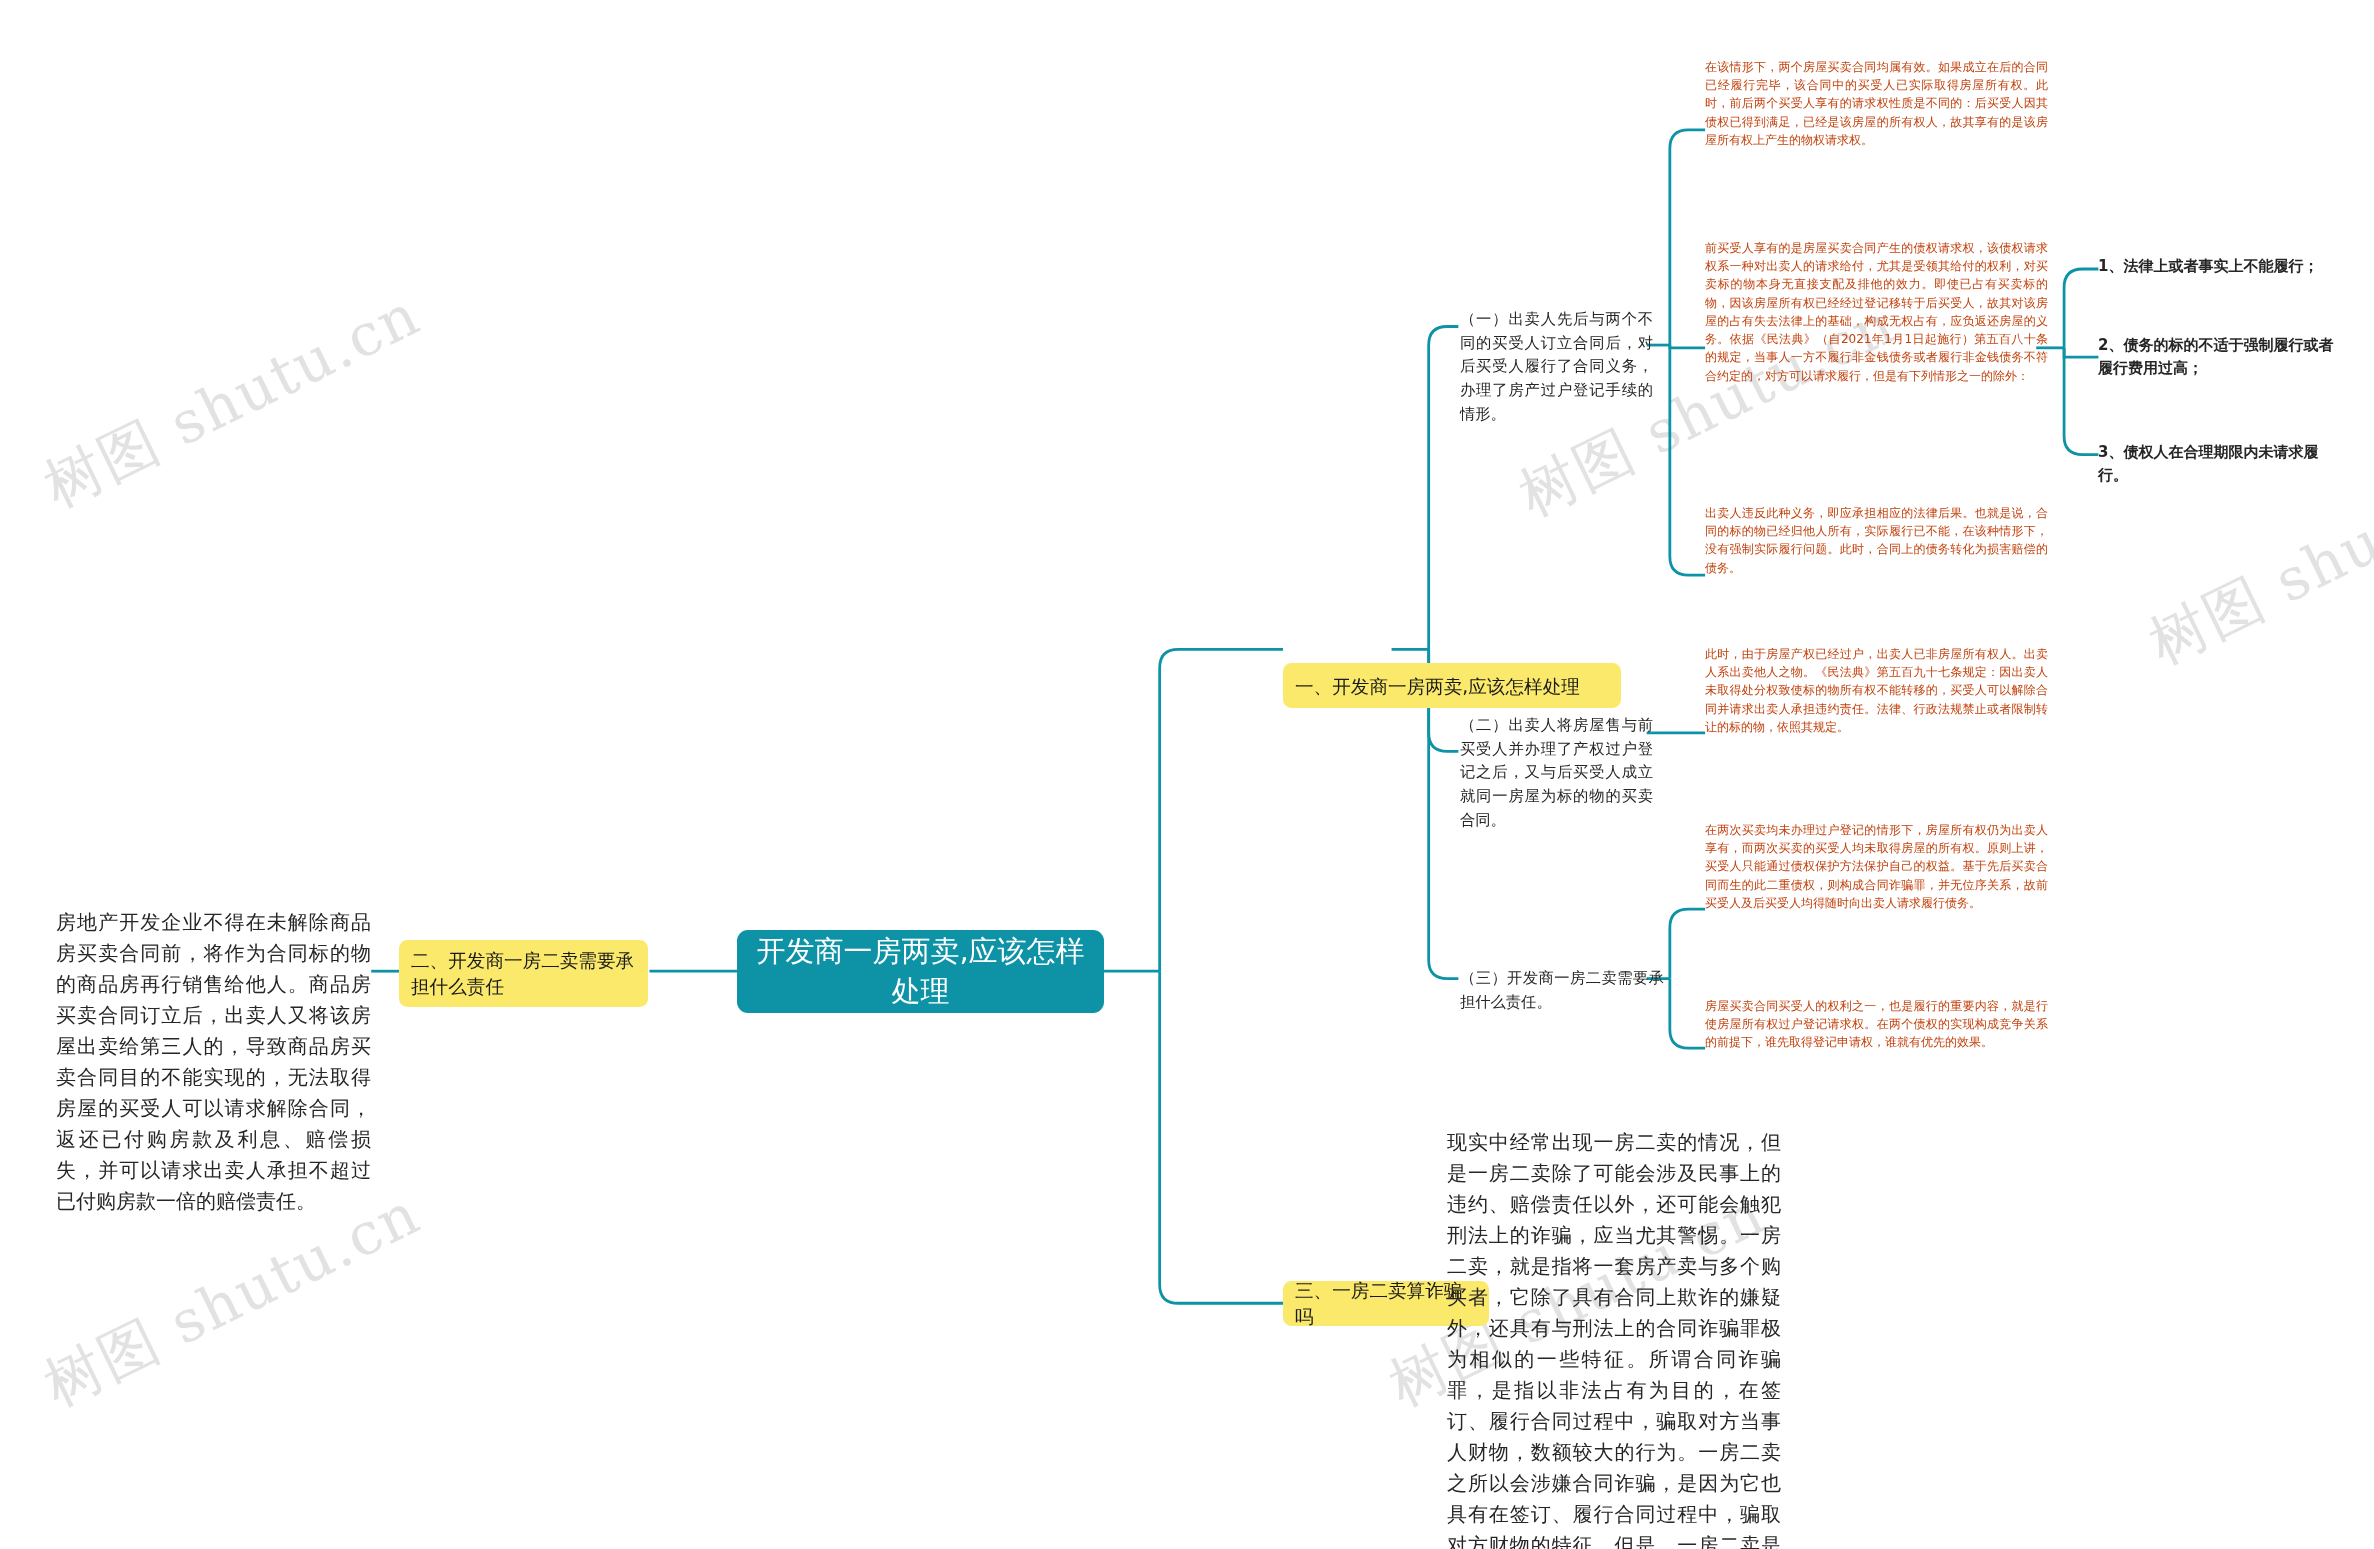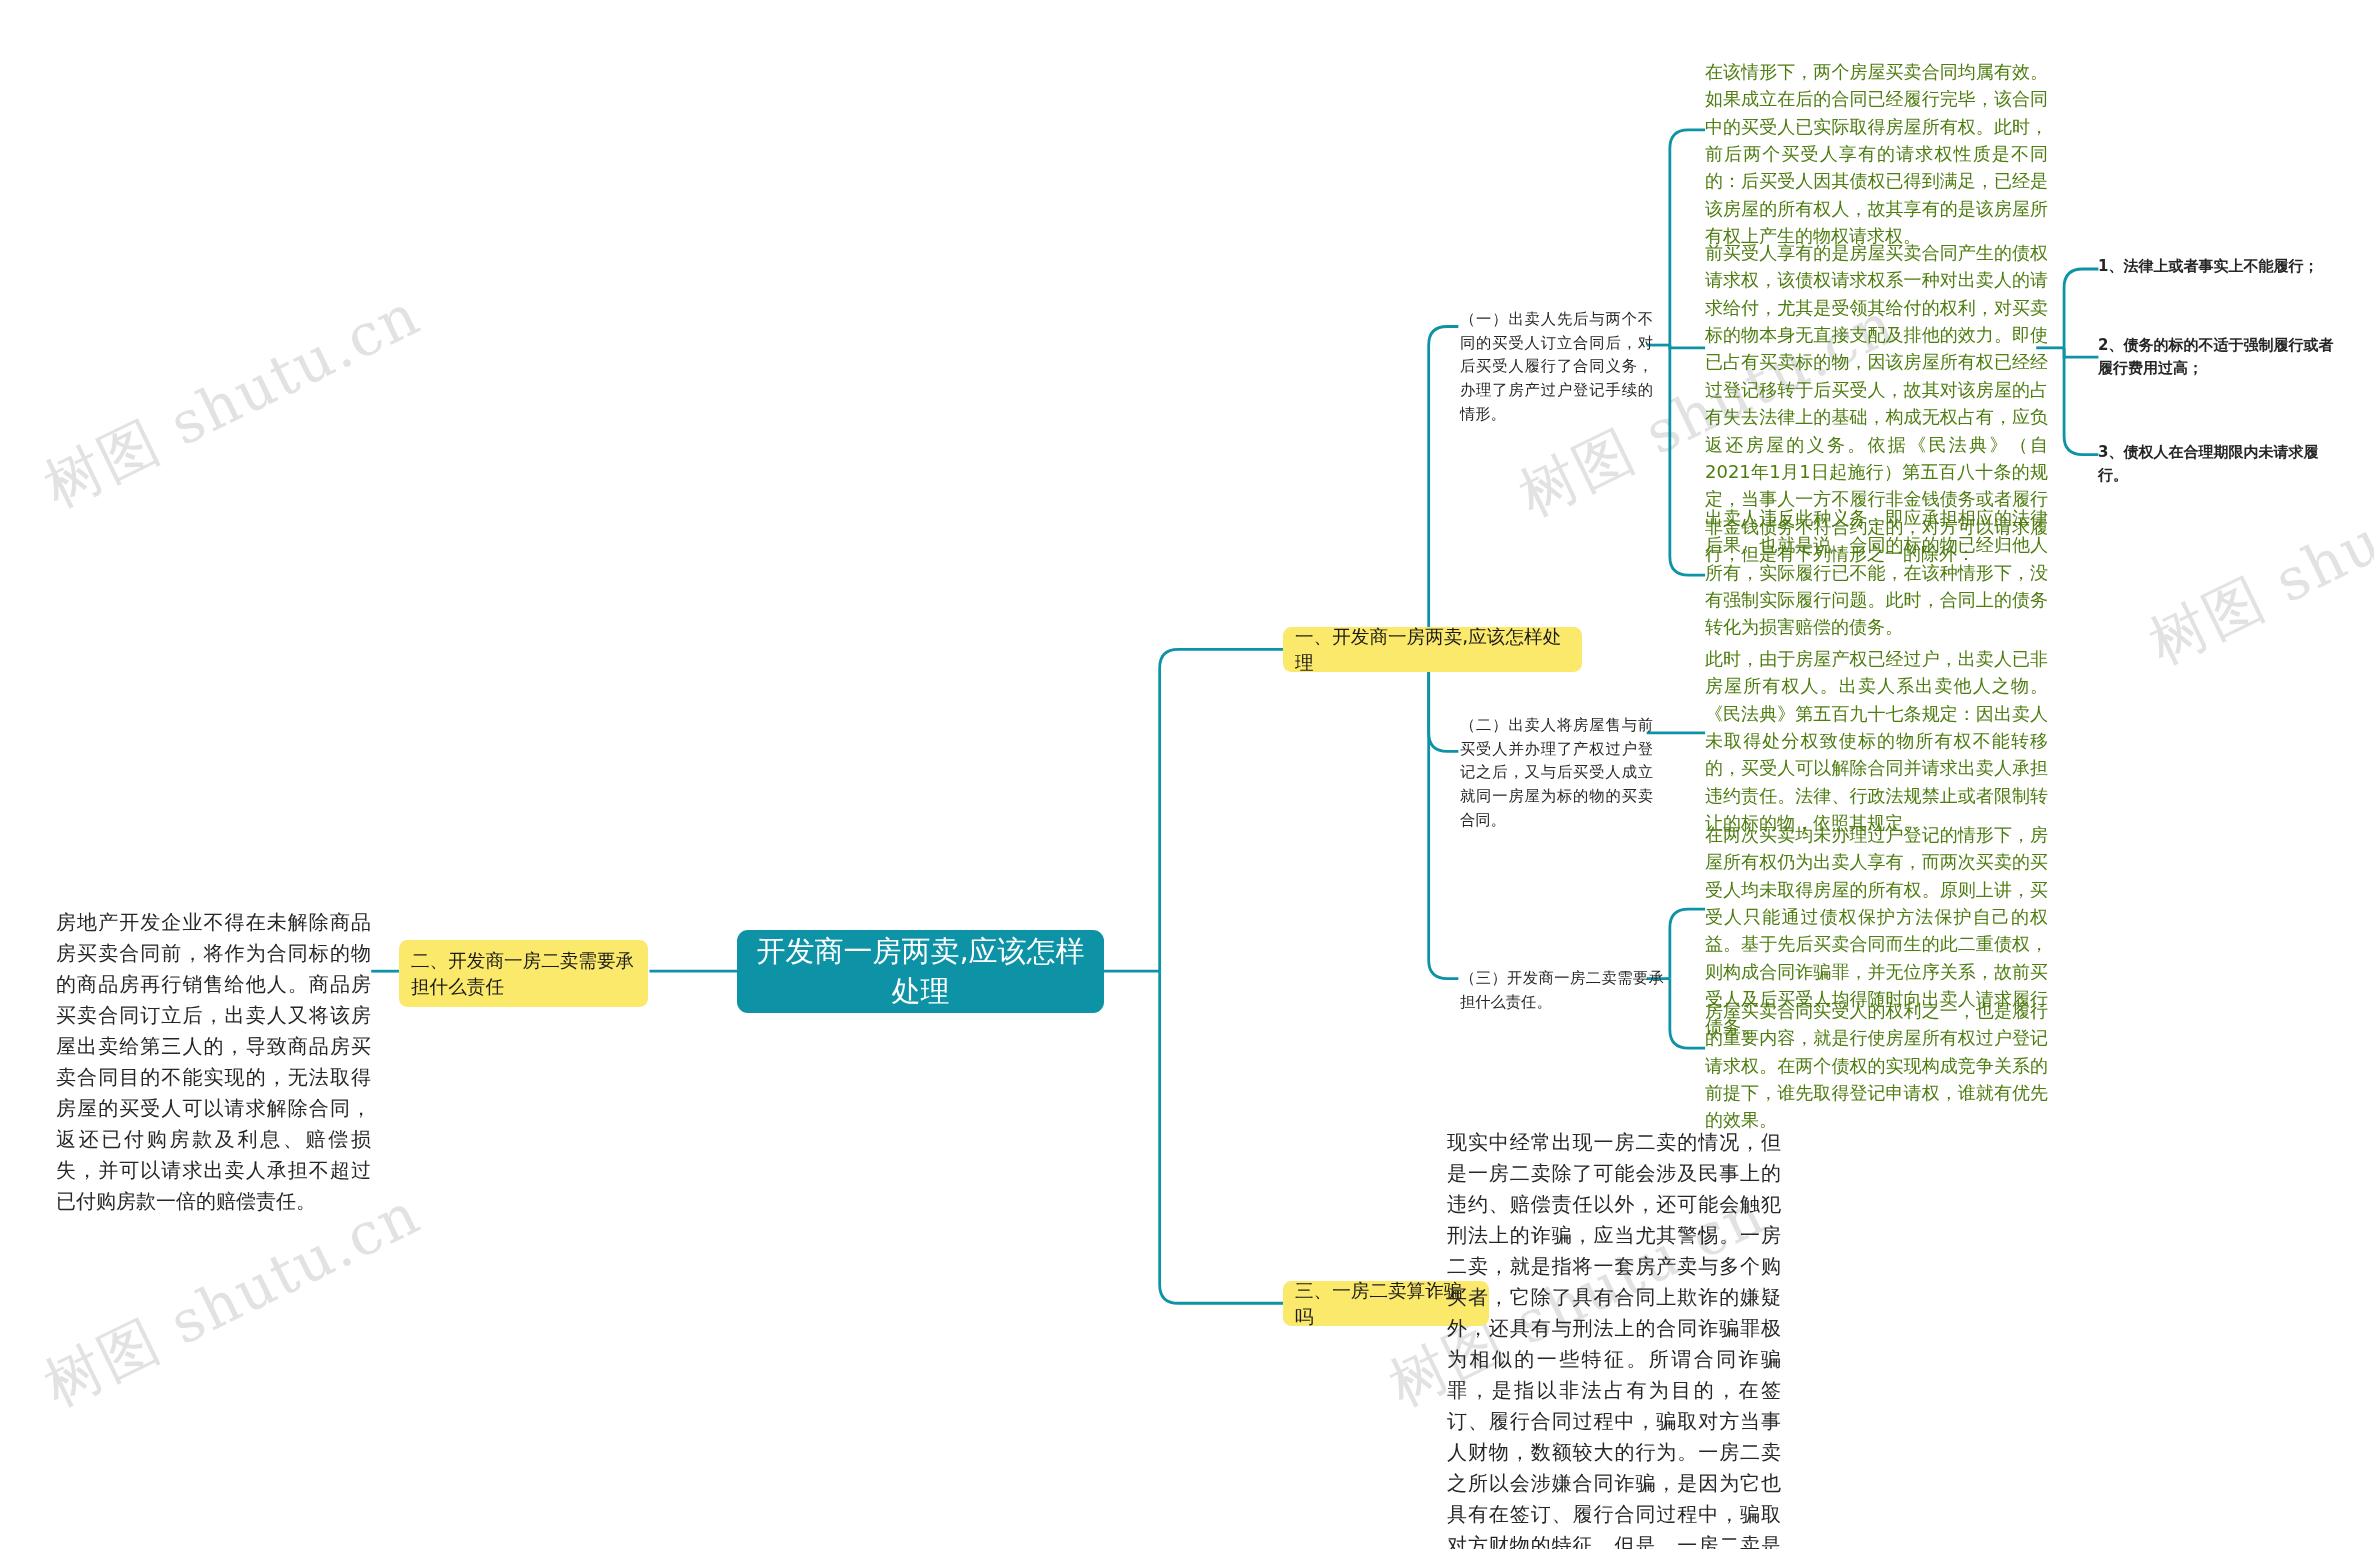--- a/index.html
+++ b/index.html
@@ -80,22 +80,22 @@
 
   .sub-node {
     color: #262626;
     font-size: 15.3px;
     line-height: 1.55;
     padding: 1.9px 1.9px;
     text-align: justify;
   }
 
   .leaf-node {
-    color: #4d7c0f;
-    font-size: 18px;
+    color: #c2410c;
+    font-size: 12px;
     line-height: 1.52;
     text-align: justify;
   }
 
   .plain-node {
     color: #262626;
     font-size: 20px;
     line-height: 1.55;
     text-align: justify;
   }
@@ -156,21 +156,21 @@
 
       <path d="M1383 1405 H1383"></path>
       <path d="M1500 1405 H1560"></path>
     </g>
   </svg>
 
   <div class="node root-node" style="left:737px; top:930px; width:367px; height:83px;justify-content:center;">
     <span>开发商一房两卖,应该怎样处理</span>
   </div>
 
-  <div class="node topic-node" style="left:1283px; top:627px; width:299px; height:45px;">
+  <div class="node topic-node" style="left:1283px; top:663px; width:338px; height:45px;align-items:flex-end;">
     <span>一、开发商一房两卖,应该怎样处理</span>
   </div>
 
   <div class="node topic-node" style="left:399px; top:940px; width:249px; height:67px;">
     <span>二、开发商一房二卖需要承担什么责任</span>
   </div>
 
   <div class="node topic-node" style="left:1283px; top:1281px; width:206px; height:45px;">
     <span>三、一房二卖算诈骗吗</span>
   </div>

